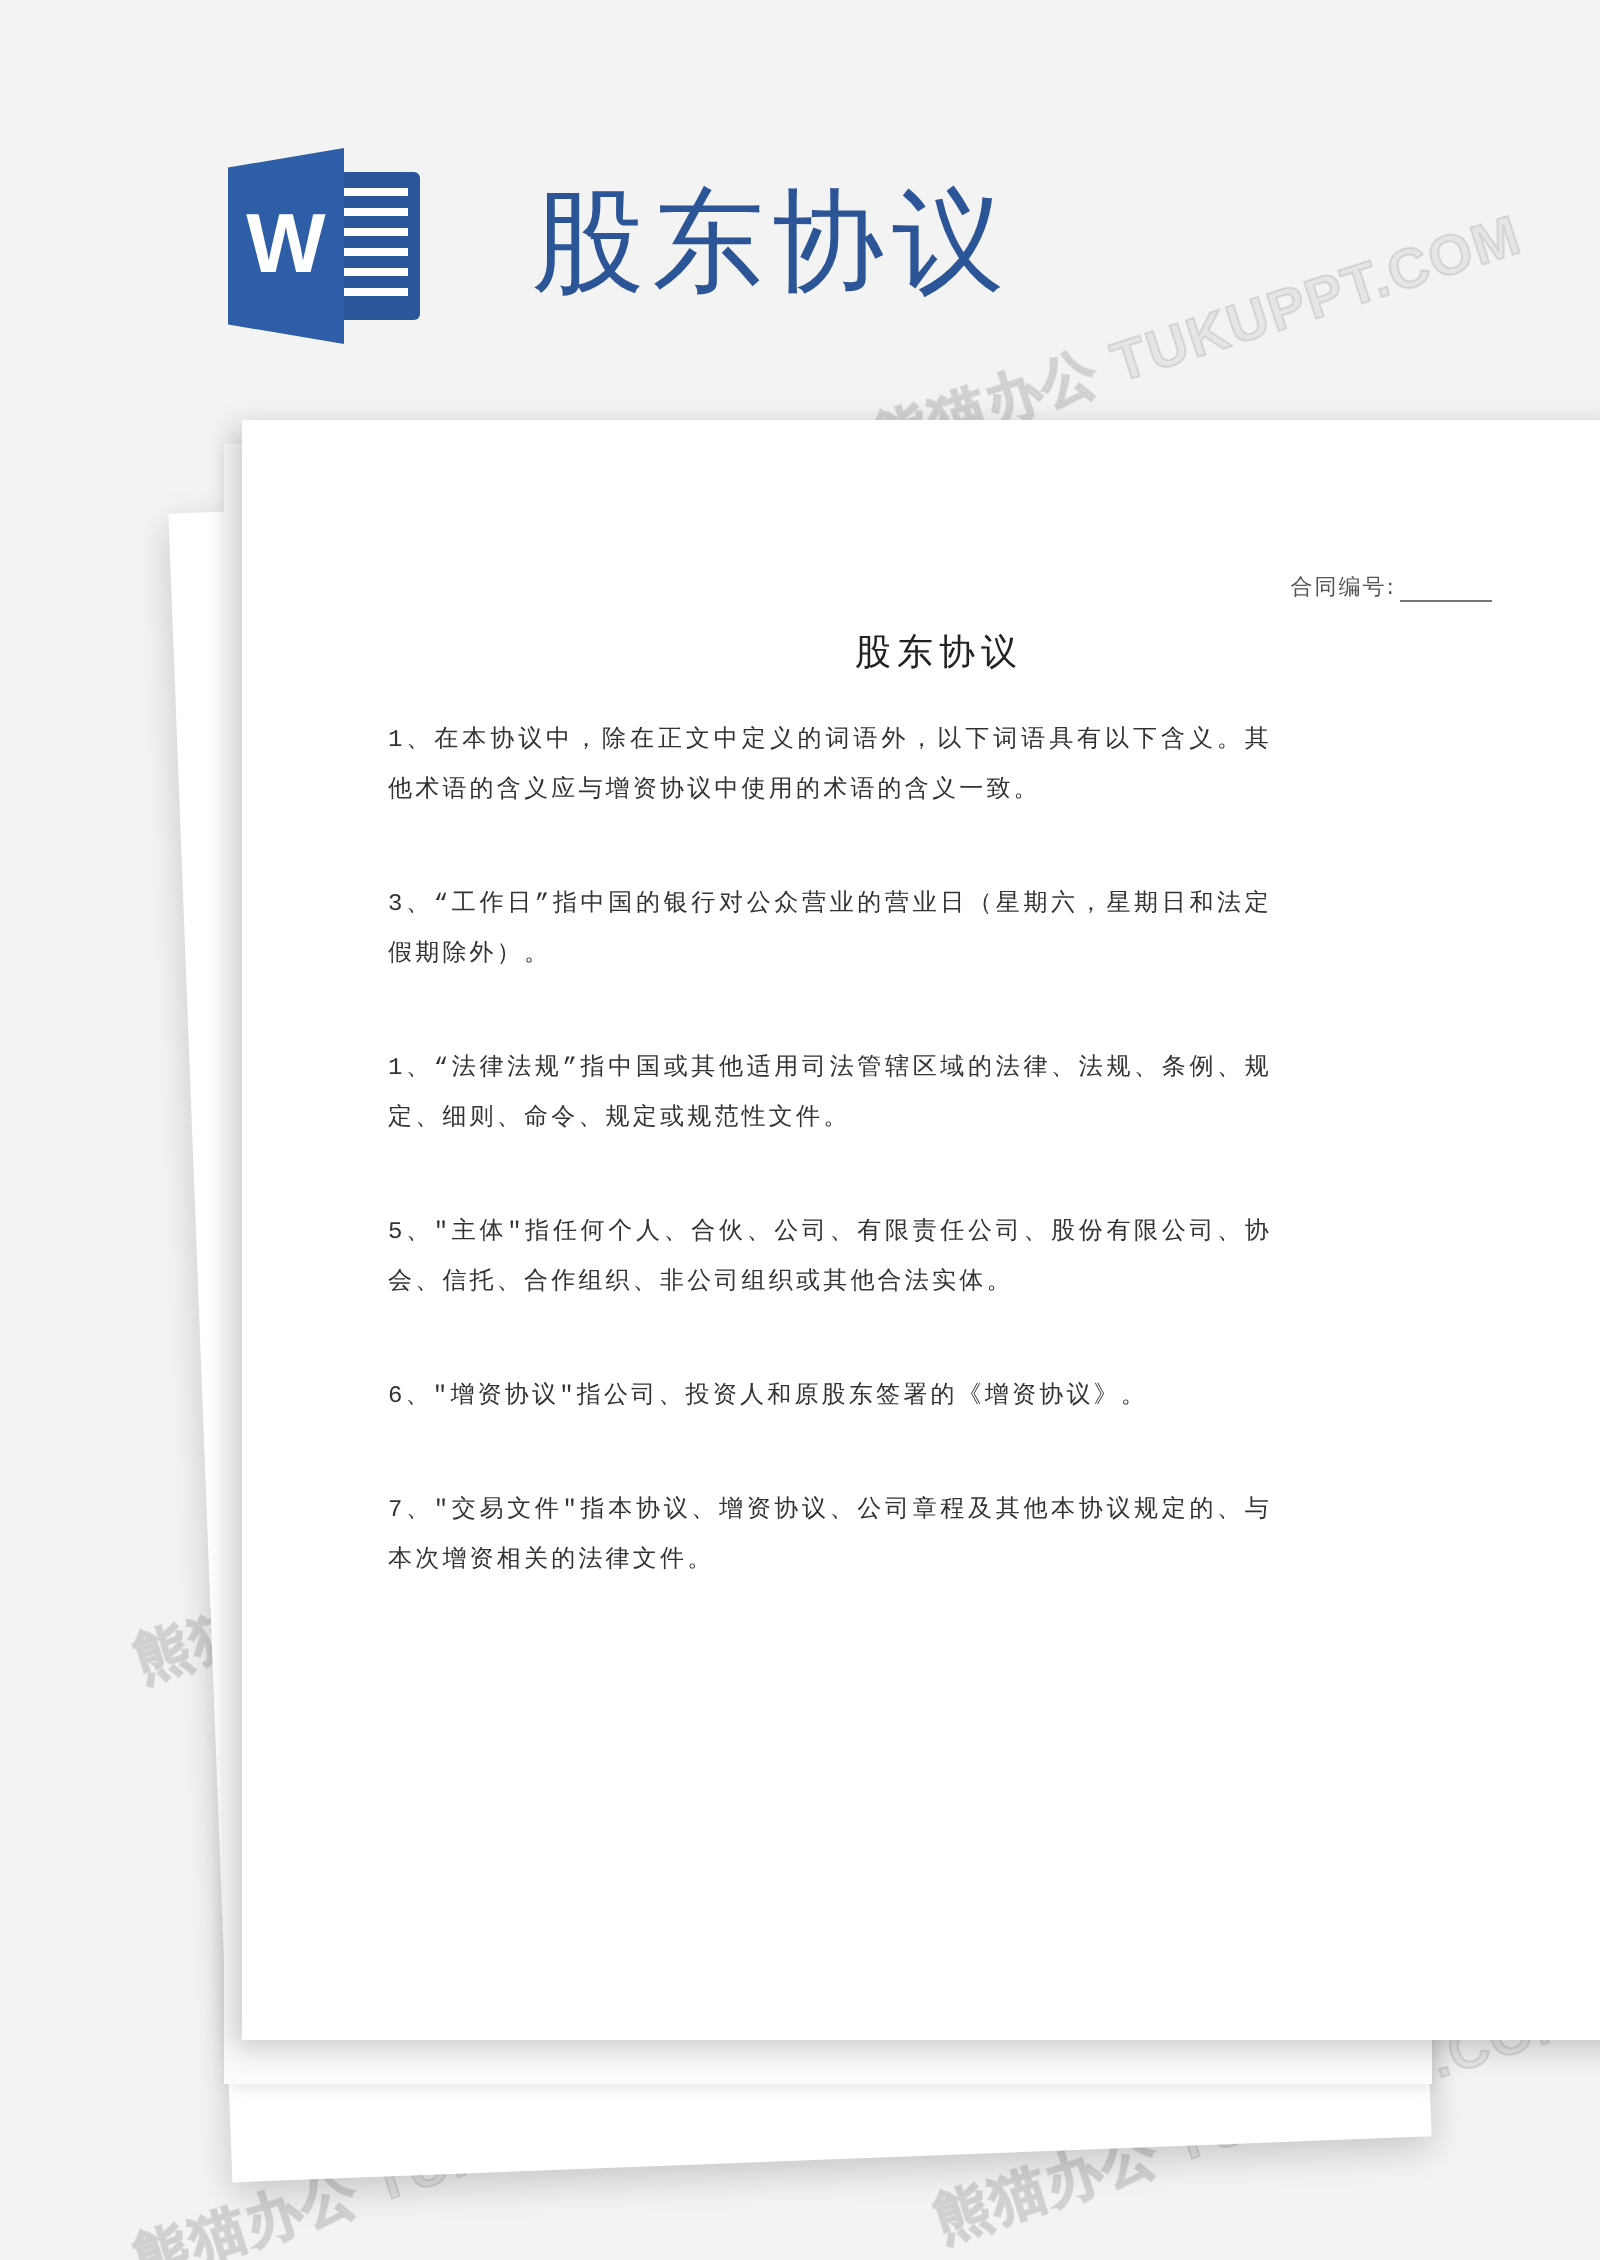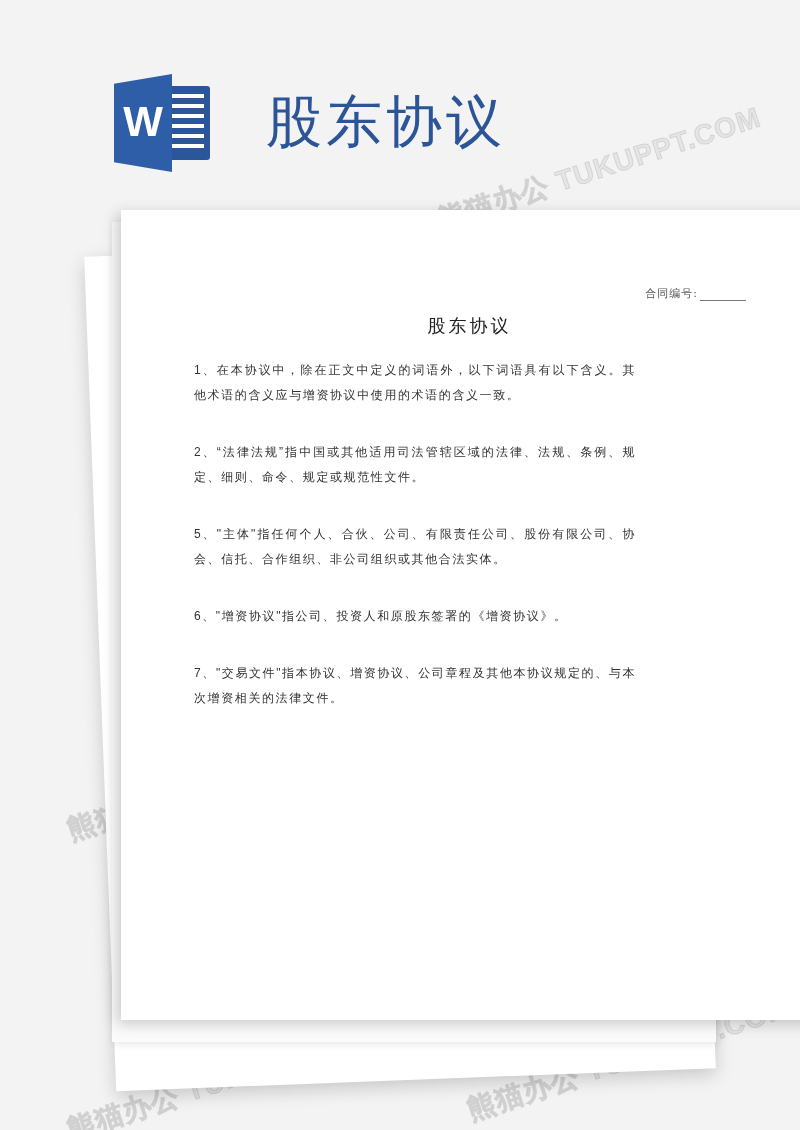--- a/index.html
+++ b/index.html
@@ -126,21 +126,21 @@
       text-align: center;
       font-size: 18px;
       color: #222222;
       letter-spacing: 3px;
     }
     .body-text {
       position: absolute;
       left: 73px;
       width: 442px;
       top: 148px;
-      font-family: Liberation Sans, sans-serif;
+      font-family: Liberation Mono, monospace;
       font-size: 12px;
       color: #333333;
       letter-spacing: 1.6px;
       line-height: 25px;
     }
     .para {
       margin: 0 0 32px 0;
       text-align: justify;
     }
     .page-footer {
@@ -197,19 +197,20 @@
 
 <div class="page">
   <div class="contract-no">
     <span>合同编号:</span><span class="blank"></span>
   </div>
 
   <div class="doc-title">股东协议</div>
 
   <div class="body-text">
     <p class="para">1、在本协议中，除在正文中定义的词语外，以下词语具有以下含义。其他术语的含义应与增资协议中使用的术语的含义一致。</p>
-    <p class="para">2、“法律法规”指中国或其他适用司法管辖区域的法律、法规、条例、规定、细则、命令、规定或规范性文件。</p>
+    <p class="para">3、“工作日”指中国的银行对公众营业的营业日（星期六，星期日和法定假期除外）。</p>
+    <p class="para">1、“法律法规”指中国或其他适用司法管辖区域的法律、法规、条例、规定、细则、命令、规定或规范性文件。</p>
     <p class="para">5、"主体"指任何个人、合伙、公司、有限责任公司、股份有限公司、协会、信托、合作组织、非公司组织或其他合法实体。</p>
     <p class="para">6、"增资协议"指公司、投资人和原股东签署的《增资协议》。</p>
     <p class="para">7、"交易文件"指本协议、增资协议、公司章程及其他本协议规定的、与本次增资相关的法律文件。</p>
   </div>
 
 </div>
 
 </body></html>

